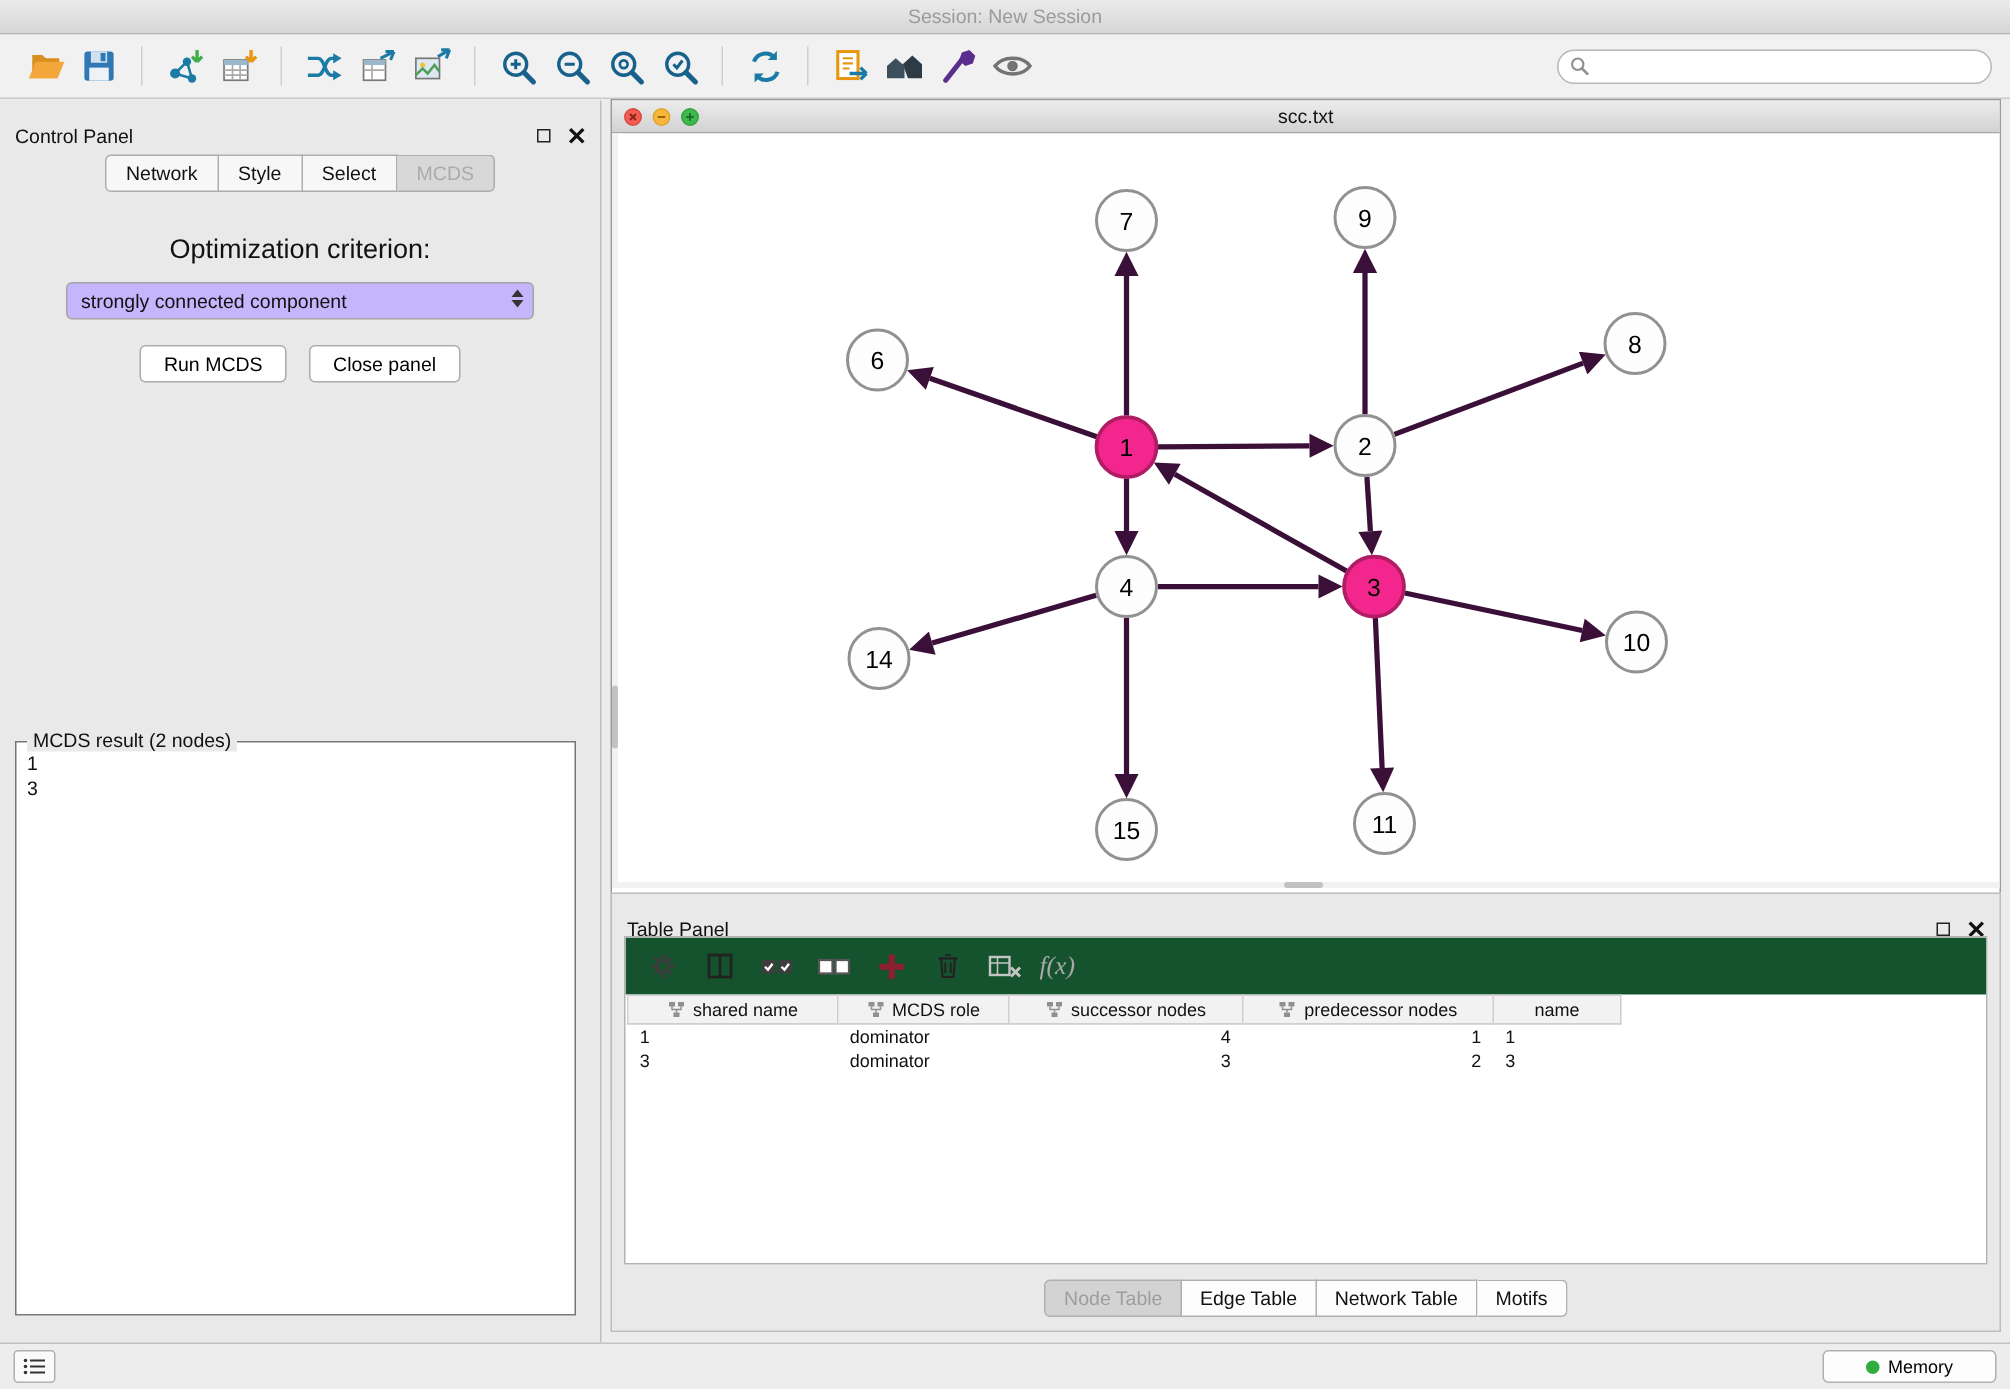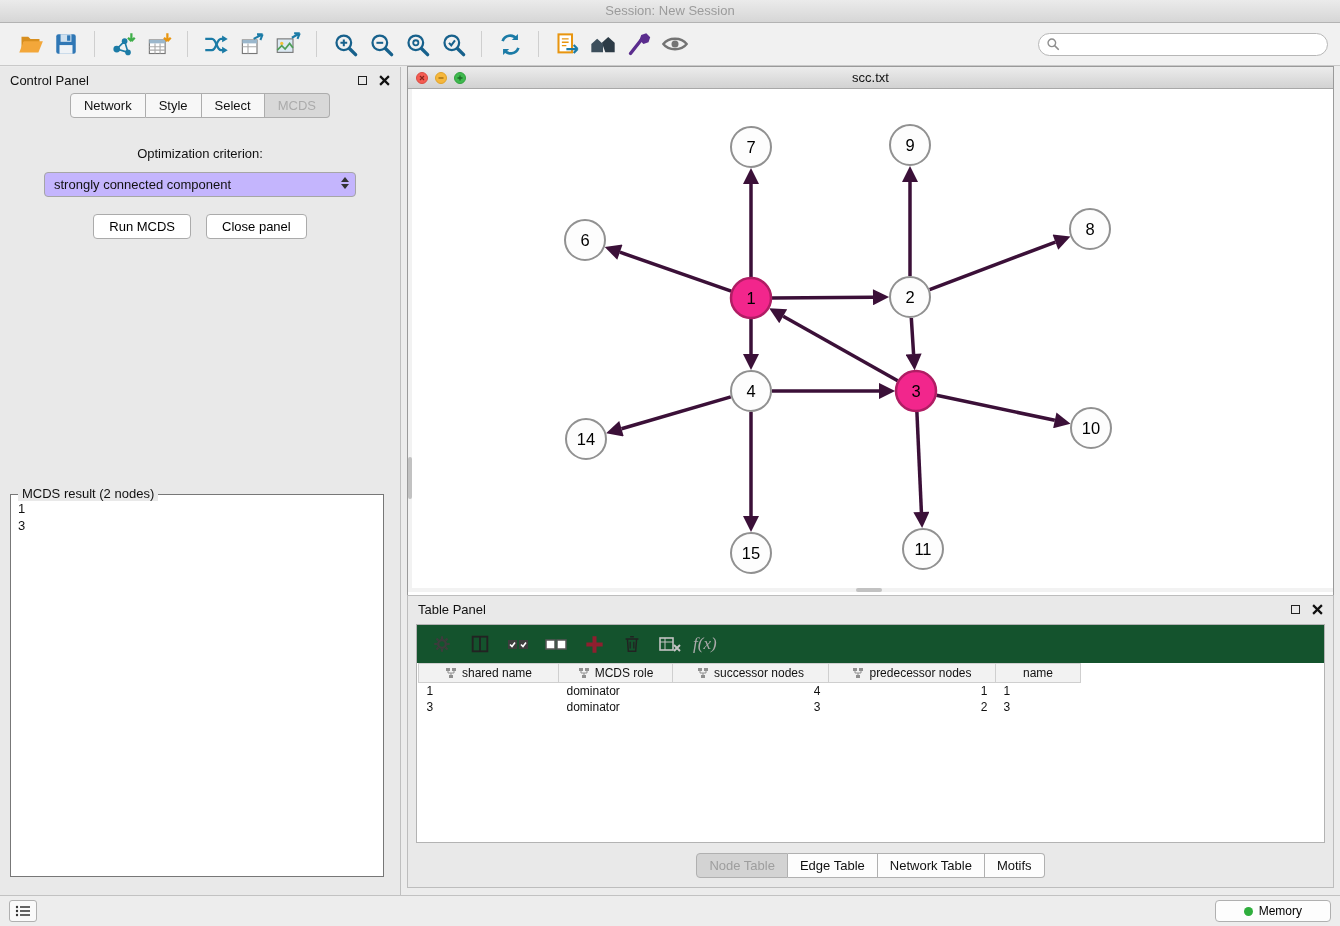--- a/index.html
+++ b/index.html
@@ -20,29 +20,29 @@
   .tb-sep { width:1px; height:26px; background:#cfcfcf; margin:0 10px; flex:0 0 auto; }
   .search-wrap { margin-left:auto; position:relative; flex:0 0 auto; }
   .search-input { width:290px; height:23px; border:1px solid #b7b7b7; border-radius:12px;
     background:#fff; padding:0 10px 0 26px; font-size:12px; outline:none;
     font-family:"Liberation Sans", sans-serif; }
   .search-glass { position:absolute; left:8px; top:4px; pointer-events:none; }
 
   
   .control-panel { position:absolute; left:0; top:67px; width:401px; bottom:31px;
     background:#e9e9e9; border-right:1px solid #bfbfbf; }
-  .panel-hdr { height:26px; display:flex; align-items:center; padding:0 10px; font-size:13px; }
+  .panel-hdr { height:26px; display:flex; align-items:center; padding:0 10px; font-size:13px;margin-top:10px; }
   .panel-hdr .hdr-icons { margin-left:auto; display:flex; gap:12px; align-items:center; }
   .cp-tabs { display:flex; justify-content:center; }
   .cp-tab { padding:4px 13px; font-size:13px; background:#f7f7f7; border:1px solid #adadad;
     border-left:none; cursor:pointer; color:#111; font-family:"Liberation Sans", sans-serif; }
   .cp-tab:first-child { border-left:1px solid #adadad; border-radius:4px 0 0 4px; }
   .cp-tab:last-child { border-radius:0 4px 4px 0; }
   .cp-tab.active { background:#d8d8d8; color:#ababab; }
-  .cp-opt-label { text-align:center; margin-top:28px; font-size:13px; }
+  .cp-opt-label { text-align:center; margin-top:28px; font-size:18px; }
   .cp-dropdown { margin:11px auto 0; width:312px; height:25px; background:#c4b5fd;
     border:1px solid #a6a6a6; border-radius:4px; display:flex; align-items:center;
     padding:0 22px 0 9px; font-size:13px; position:relative; cursor:pointer; }
   .dd-arrows { position:absolute; right:6px; top:4px; display:flex; flex-direction:column; gap:2px; }
   .dd-arrows .up { width:0; height:0; border-left:4px solid transparent; border-right:4px solid transparent; border-bottom:5px solid #333; }
   .dd-arrows .down { width:0; height:0; border-left:4px solid transparent; border-right:4px solid transparent; border-top:5px solid #333; }
   .cp-buttons { display:flex; justify-content:center; gap:15px; margin-top:17px; }
   .cp-btn { background:#fff; border:1px solid #ababab; border-radius:4px; padding:4px 15px;
     font-size:13px; cursor:pointer; font-family:"Liberation Sans", sans-serif; }
   .result-box { position:absolute; left:10px; right:16px; top:427px; bottom:18px;

